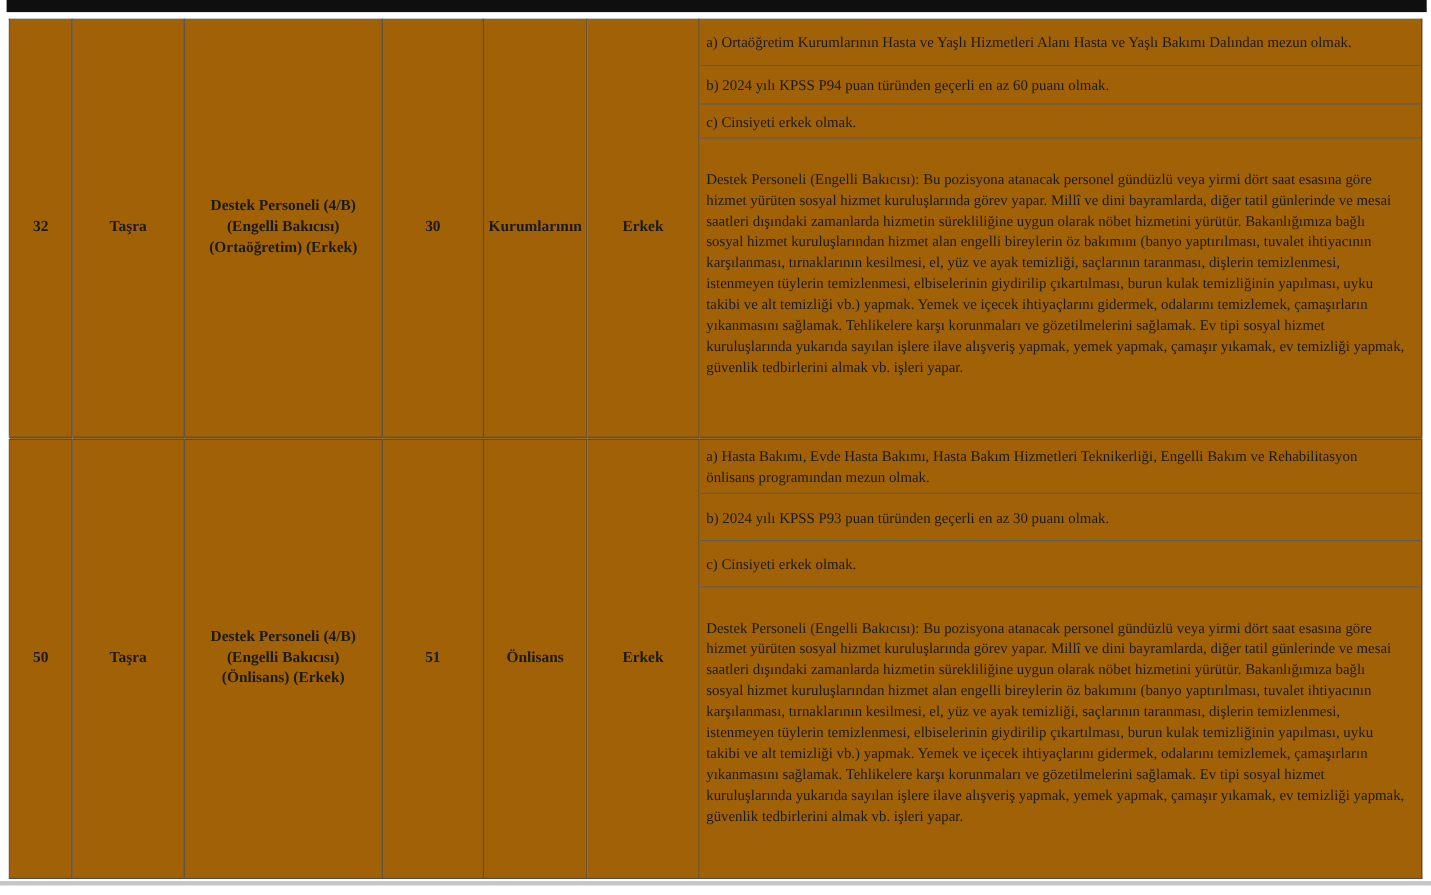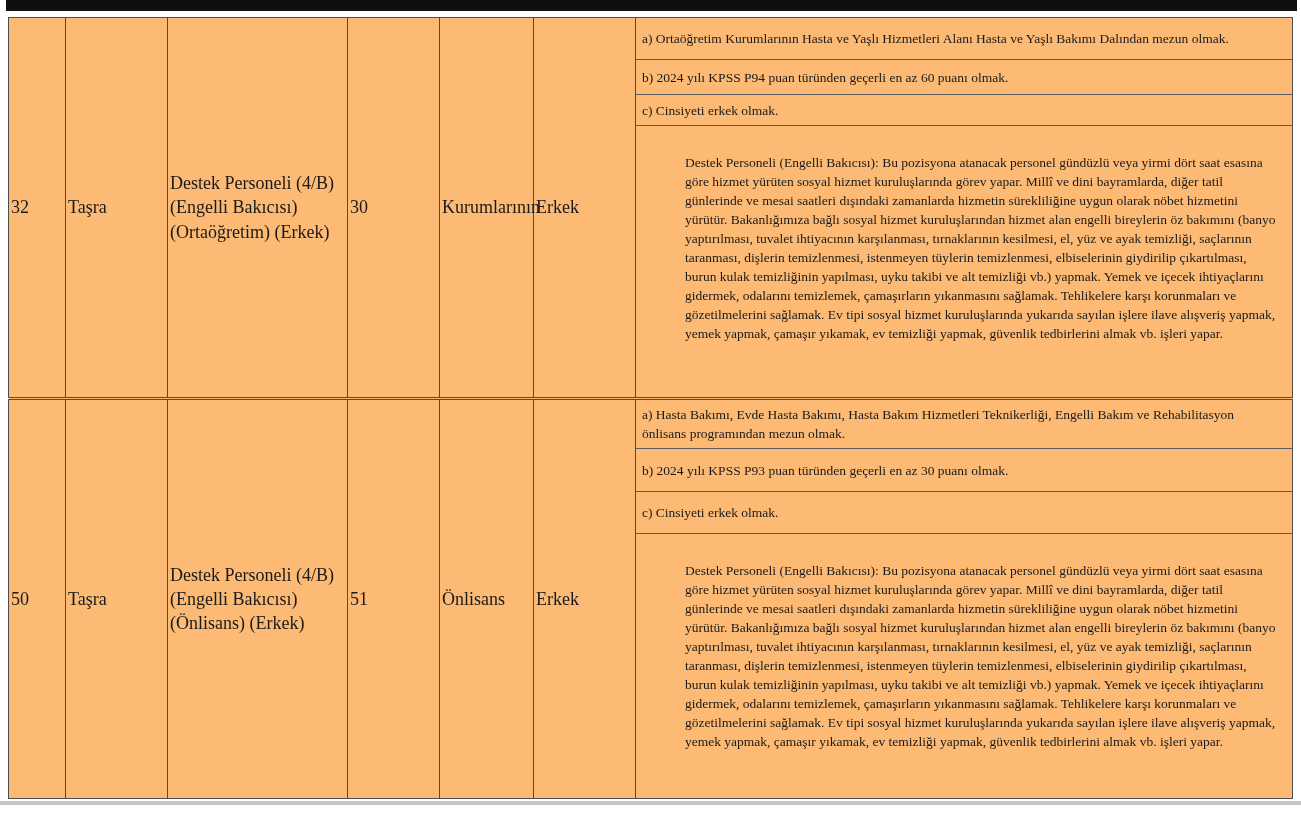--- a/index.html
+++ b/index.html
@@ -18,27 +18,29 @@
     background: #0f0f0f;
   }
   table.doc {
     position: absolute; top: 17px; left: 8px;
     width: 1284px;
     border-collapse: collapse;
     table-layout: fixed;
   }
   table.doc td {
     border: 1px solid #4d4d4d;
-    background: #fdba74;
+    background: #a16207;
   }
   td.center {
+    text-align: center;
     vertical-align: middle;
-    font-size: 18px;
+    font-size: 14px;
     line-height: 1.35;
     padding: 2px;
+    font-weight: bold;
   }
   td.pos-cell { white-space: pre-line; }
   td.req-cell { padding: 0; vertical-align: top; }
   .req-stack { display: flex; flex-direction: column; }
   tr.row-32 .req-stack { height: 379px; }
   tr.row-33 .req-stack { height: 398px; }
   .req-item {
     display: flex;
     align-items: center;
     padding: 2px 14px 2px 6px;
@@ -54,21 +56,20 @@
   tr.row-32 .req-item.sub-c { height: 31px; }
   tr.row-33 .req-item.sub-a { height: 49px; align-items: center; }
   tr.row-33 .req-item.sub-b { height: 43px; }
   tr.row-33 .req-item.sub-c { height: 42px; }
   .req-item.duties {
     flex: 1;
     border-bottom: none;
     align-items: flex-start;
     padding-top: 27px;
     padding-bottom: 4px;
-    margin-left: 43px;
   }
   tr.row-33 td { border-top: 3px double #4d4d4d; }
   .shadow-line {
     position: absolute; top: 801px; left: 0;
     width: 1301px; height: 4px;
     background: #c6c6c6;
   }
 </style>
 </head>
 <body>

